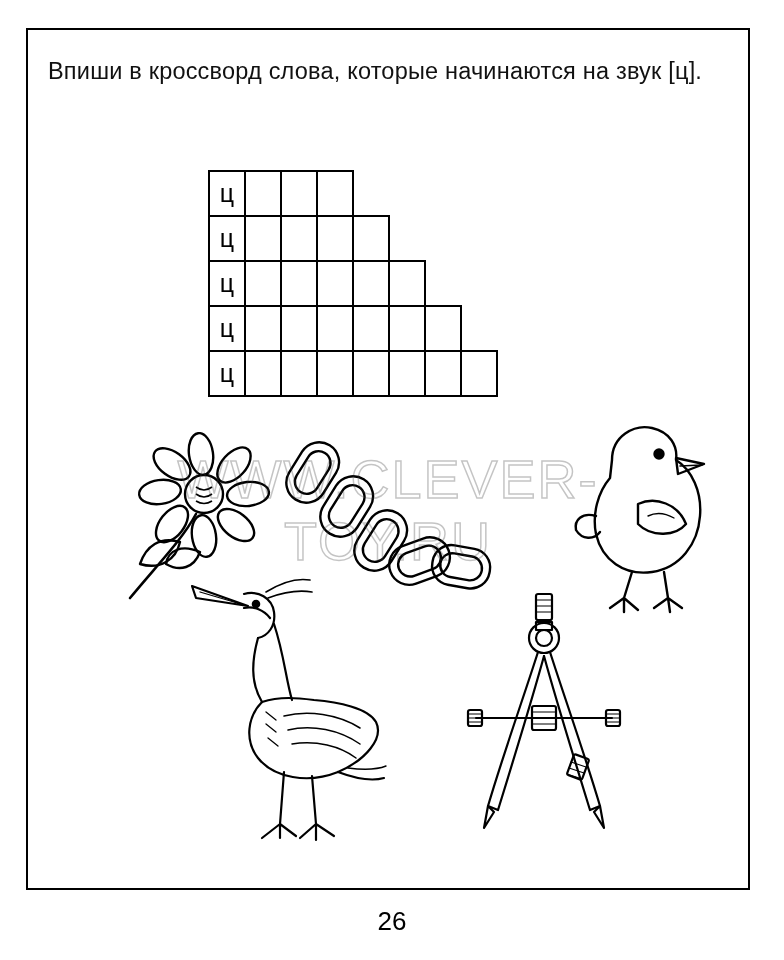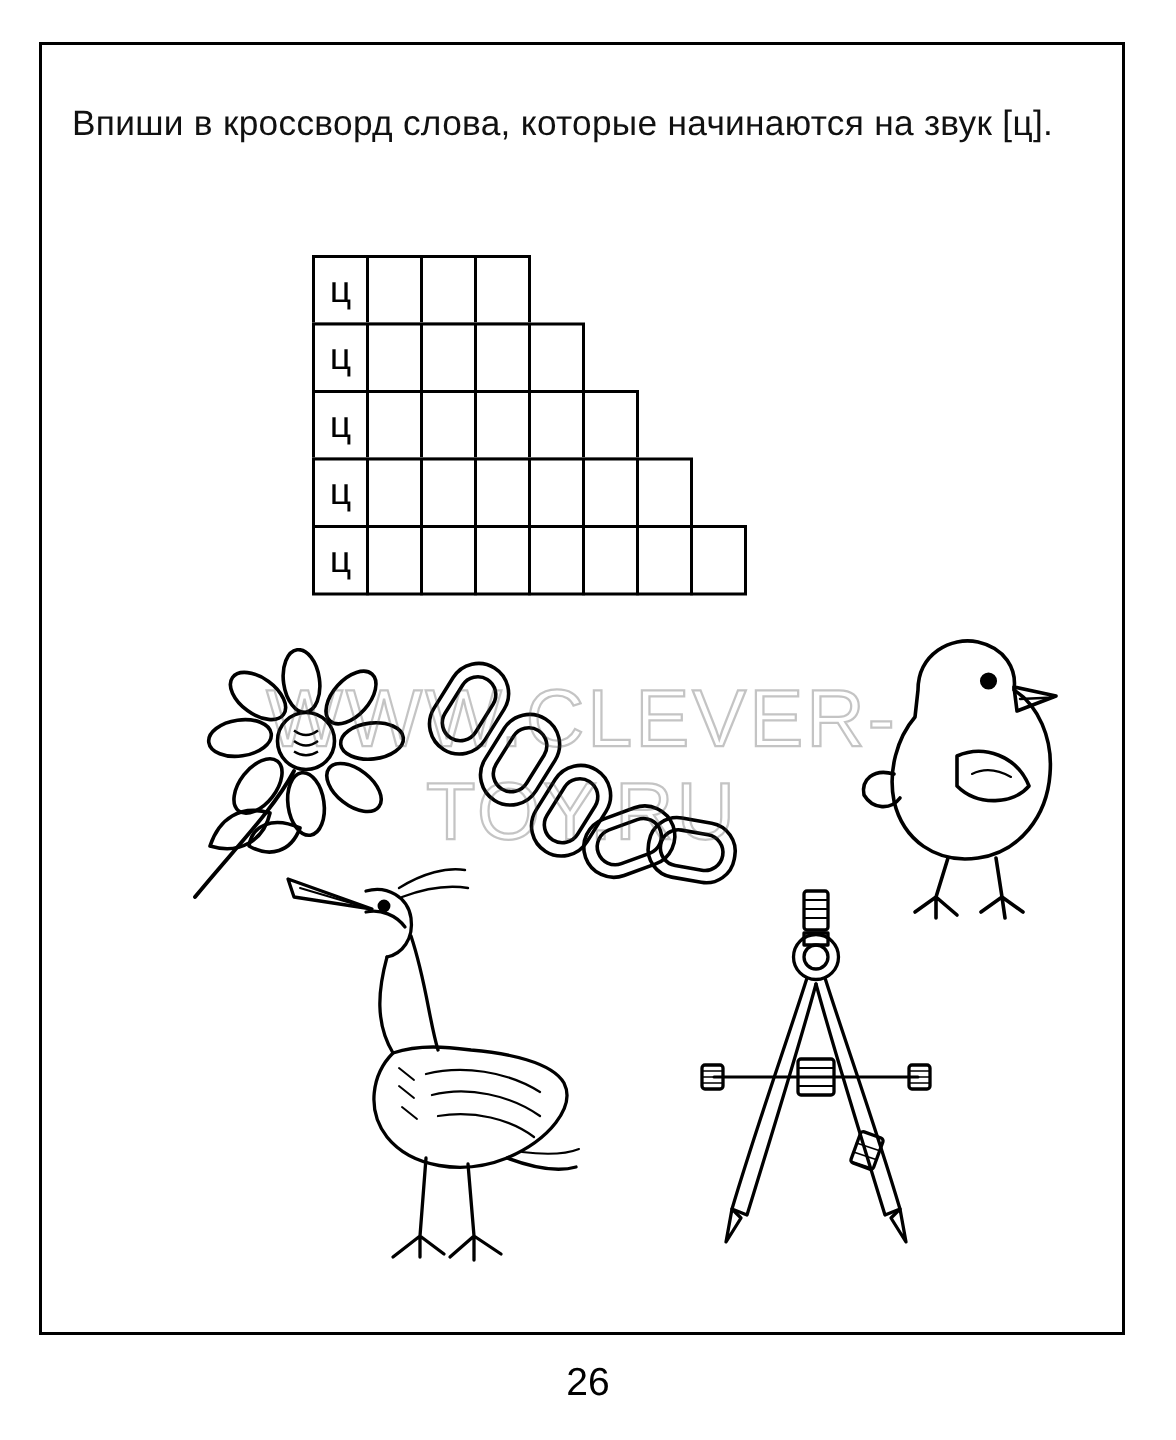--- a/index.html
+++ b/index.html
@@ -32,21 +32,20 @@
   }
   .instruction {
     position: absolute;
     left: 48px;
     top: 55px;
     width: 690px;
     font-size: 23.5px;
     line-height: 1.38;
     letter-spacing: 0.2px;
     color: #111;
-    margin-top: 11px;
   }
   
   .crossword {
     position: absolute;
     left: 208px;
     top: 170px;
   }
   .cw-row {
     display: flex;
   }

